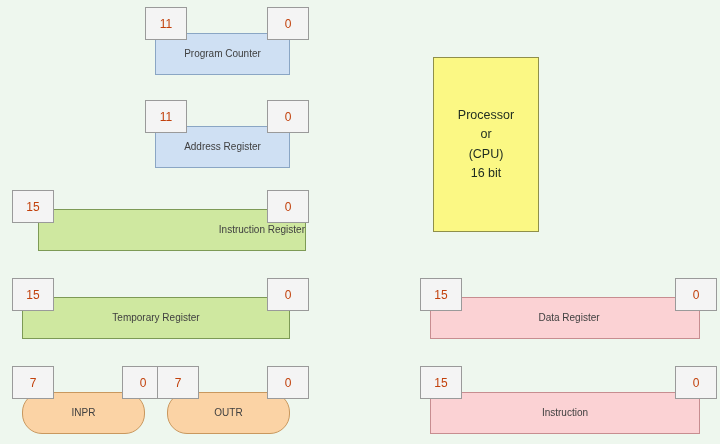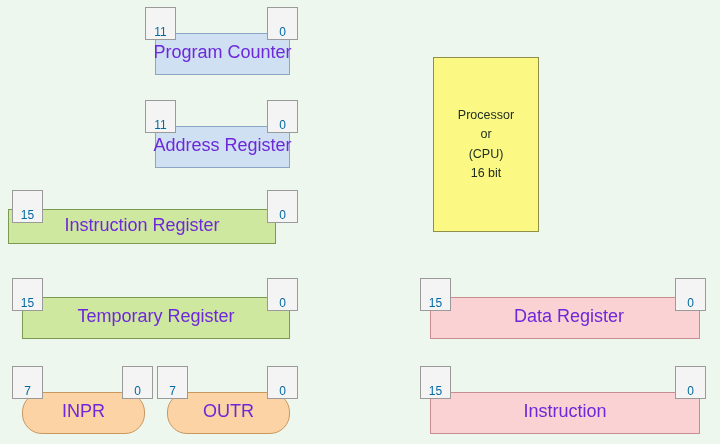--- a/index.html
+++ b/index.html
@@ -27,40 +27,40 @@
   }
   .reg-body {
     position: absolute;
     box-sizing: border-box;
     border: 1px solid #7a8a7a;
     display: flex;
     align-items: center;
     justify-content: center;
   }
   .reg-label {
-    font-size: 18px;
-    color: #6d28d9;
+    font-size: 10px;
+    color: #404040;
     line-height: 1.1;
     text-align: center;
     white-space: nowrap;
     padding-bottom: 2px;
   }
   
   .bitbox {
     position: absolute;
     box-sizing: border-box;
-    width: 31px;
+    width: 42px;
     height: 33px;
     background: #f4f4f4;
     border: 1px solid #9a9a9a;
     display: flex;
-    align-items: flex-end;
+    align-items: center;
     justify-content: center;
     font-size: 12px;
-    color: #0369a1;
+    color: #c2410c;
     z-index: 3;
   }
 
   
   .blue  .reg-body { background: #cfe0f3; border-color: #8aa6c4; }
   .green .reg-body { background: #cfe8a0; border-color: #7d9a55; }
   .orange .reg-body { background: #fbd3a5; border-color: #c9985e; border-radius: 20px; }
   .pink  .reg-body { background: #fbd2d4; border-color: #c78d90; }
 
   
@@ -104,21 +104,21 @@
     </div>
     <div class="bitbox" style="left:145px; top:100px;">
       <span>11</span>
     </div>
     <div class="bitbox" style="left:267px; top:100px;">
       <span>0</span>
     </div>
   </div>
 
   <div class="register green">
-    <div class="reg-body" style="left:8px; top:209px; width:268px; height:35px;">
+    <div class="reg-body" style="left:38px; top:209px; width:268px; height:42px;justify-content:flex-end;">
       <span class="reg-label">Instruction Register</span>
     </div>
     <div class="bitbox" style="left:12px; top:190px;">
       <span>15</span>
     </div>
     <div class="bitbox" style="left:267px; top:190px;">
       <span>0</span>
     </div>
   </div>
 

